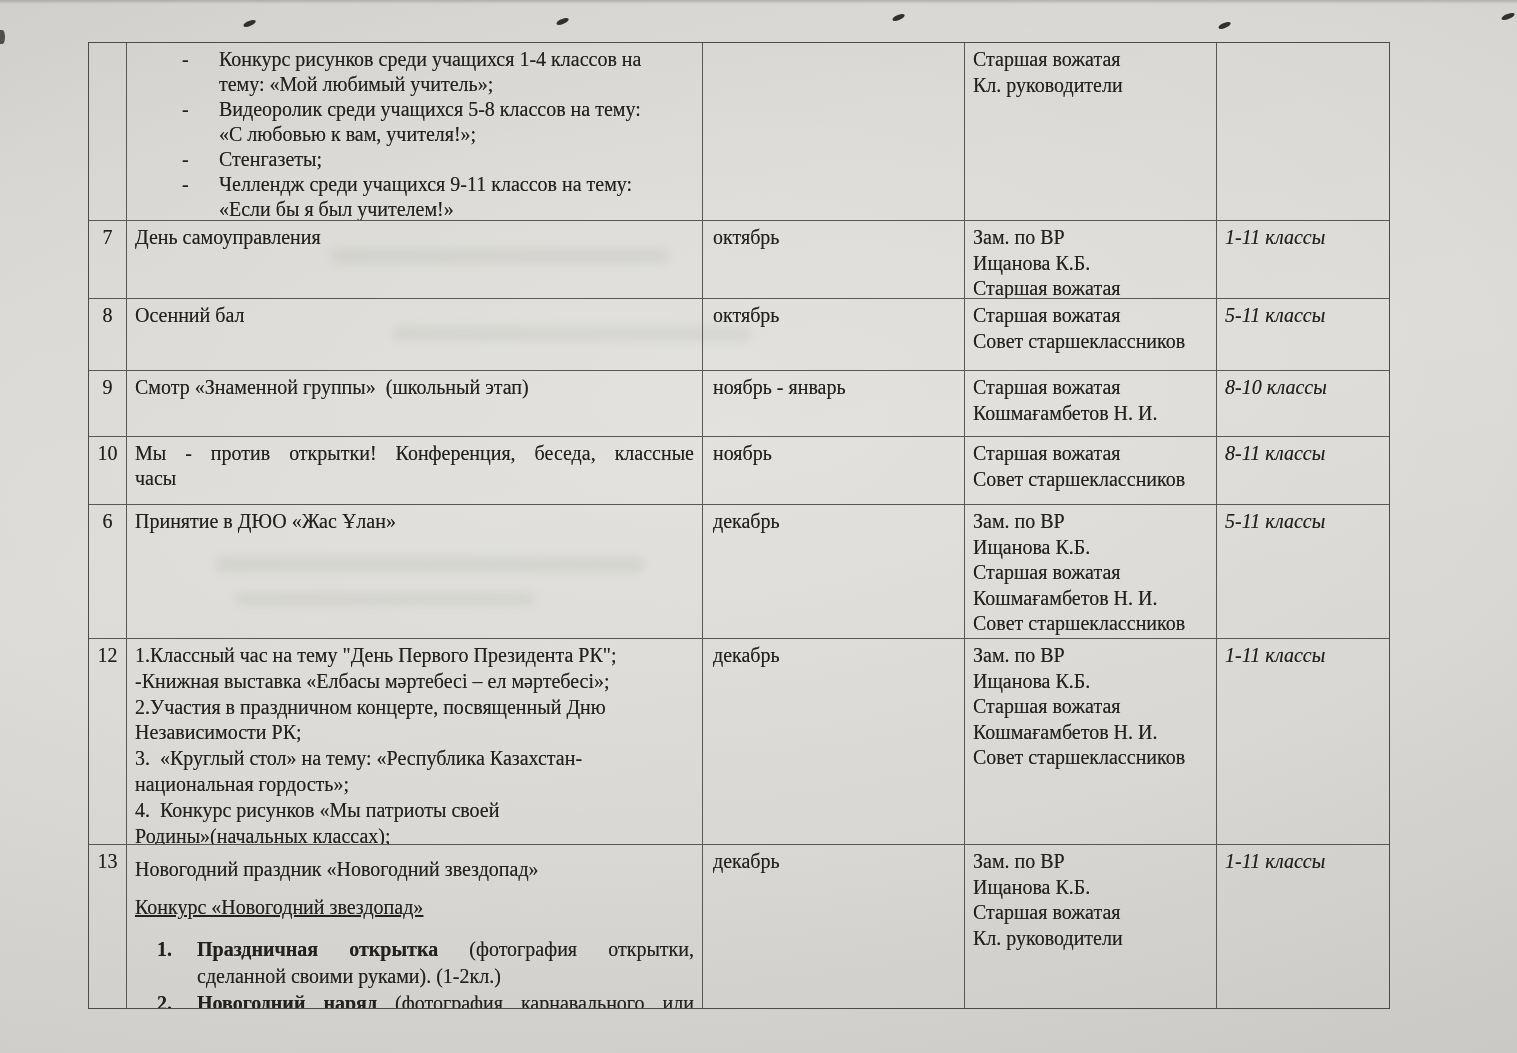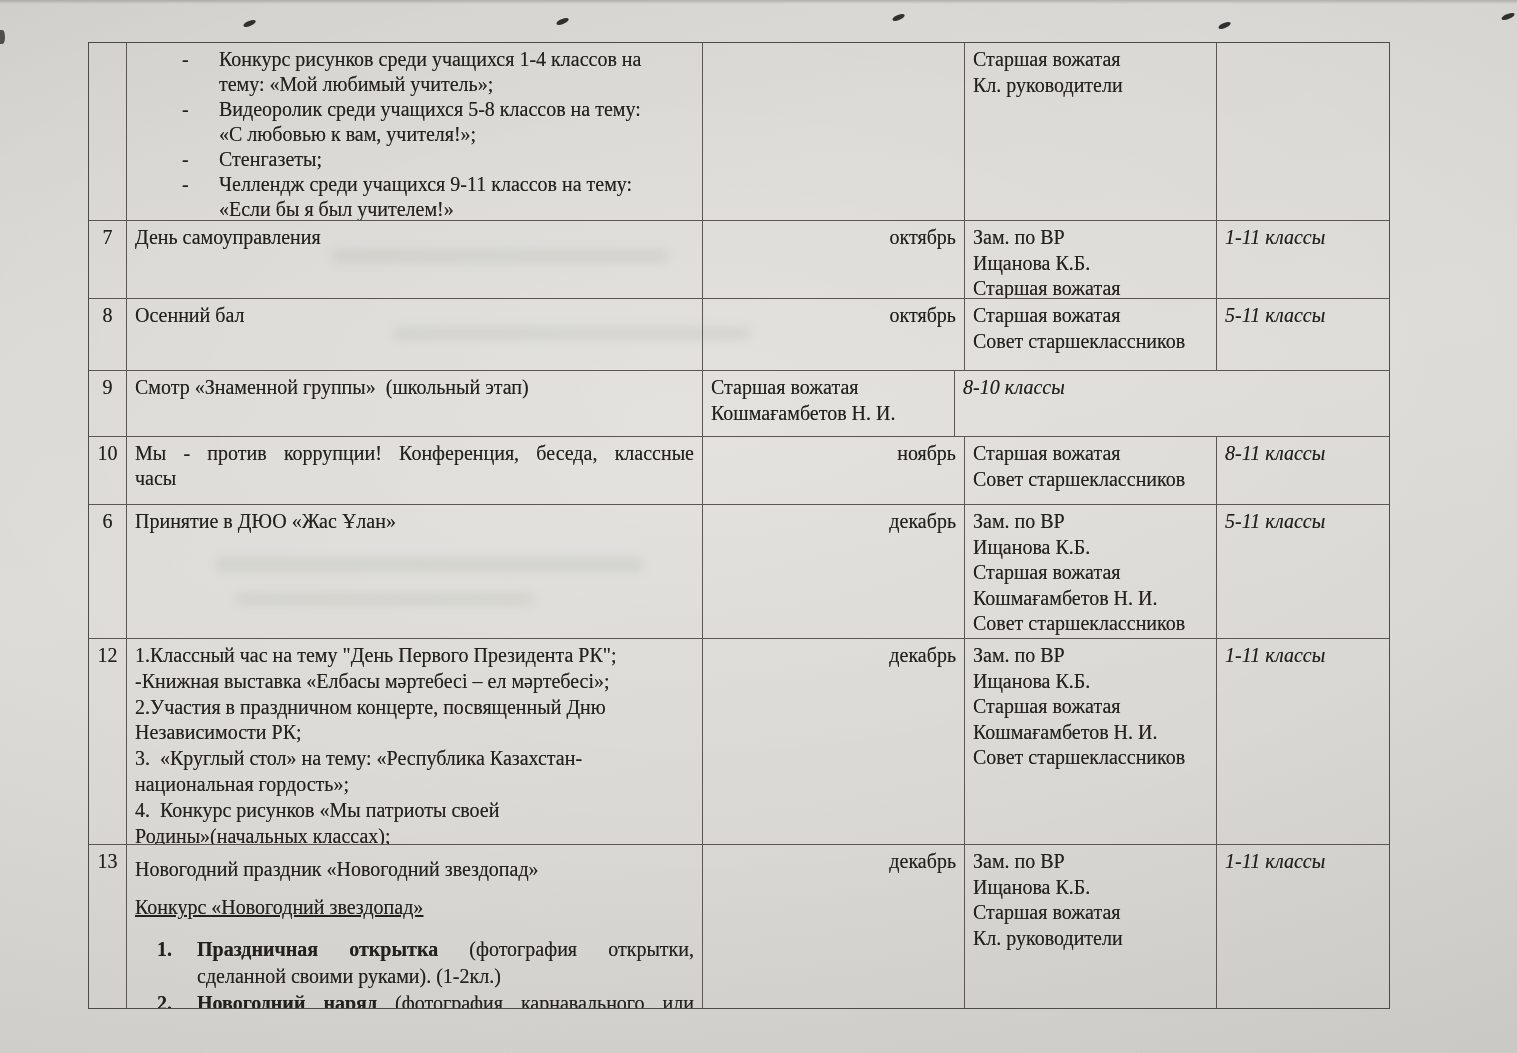--- a/index.html
+++ b/index.html
@@ -32,21 +32,21 @@
   .tbl{position:absolute;left:88px;top:42px;width:1300px;border:1.6px solid #4d4b47;
     color:#23211d;font-size:20px;line-height:25px;
     text-shadow:0 0 .5px rgba(40,38,34,.55);}
   .row{display:flex;}
   .c{box-sizing:border-box;border-right:1.3px solid #5a5752;border-bottom:1.3px solid #5a5752;
      padding:4px 8px 0 8px;overflow:hidden;}
   .row .c:last-child{border-right:none;}
   .row:last-child .c{border-bottom:none;}
   .c-num{width:38px;text-align:center;padding-left:2px;padding-right:2px;}
   .c-event{width:576px;}
-  .c-date{width:262px;padding-left:10px;text-align:right;}
+  .c-date{width:262px;padding-left:10px;}
   .c-resp{width:252px;}
   .c-cls{flex:1;font-style:italic;}
   .r0{height:178px;} .r1{height:78px;} .r2{height:72px;} .r3{height:66px;}
   .r4{height:68px;} .r5{height:134px;} .r6{height:206px;} .r7{height:163px;}
 
   .rl{line-height:25.5px;}
   .el{white-space:pre-wrap;}
   .r6 .el{line-height:25.8px;}
   .j{text-align:justify;text-align-last:justify;white-space:normal;}
   .b{font-weight:bold;}
@@ -144,31 +144,32 @@
         <div class="rl">Совет старшеклассников</div>
       </div>
       <div class="c c-cls">5-11 классы</div>
     </div>
 
     <div class="row r3">
       <div class="c c-num">9</div>
       <div class="c c-event">
         <div class="el">Смотр «Знаменной группы»  (школьный этап)</div>
       </div>
+      <div class="c c-date">ноябрь - январь</div>
       <div class="c c-resp">
         <div class="rl">Старшая вожатая</div>
         <div class="rl">Кошмағамбетов Н. И.</div>
       </div>
       <div class="c c-cls">8-10 классы</div>
     </div>
 
     <div class="row r4">
       <div class="c c-num">10</div>
       <div class="c c-event">
-        <div class="el j">Мы - против коррупции!  Конференция, беседа, классные</div>
+        <div class="el j">Мы - против открытки!  Конференция, беседа, классные</div>
         <div class="el">часы</div>
       </div>
       <div class="c c-date">ноябрь</div>
       <div class="c c-resp">
         <div class="rl">Старшая вожатая</div>
         <div class="rl">Совет старшеклассников</div>
       </div>
       <div class="c c-cls">8-11 классы</div>
     </div>
 

